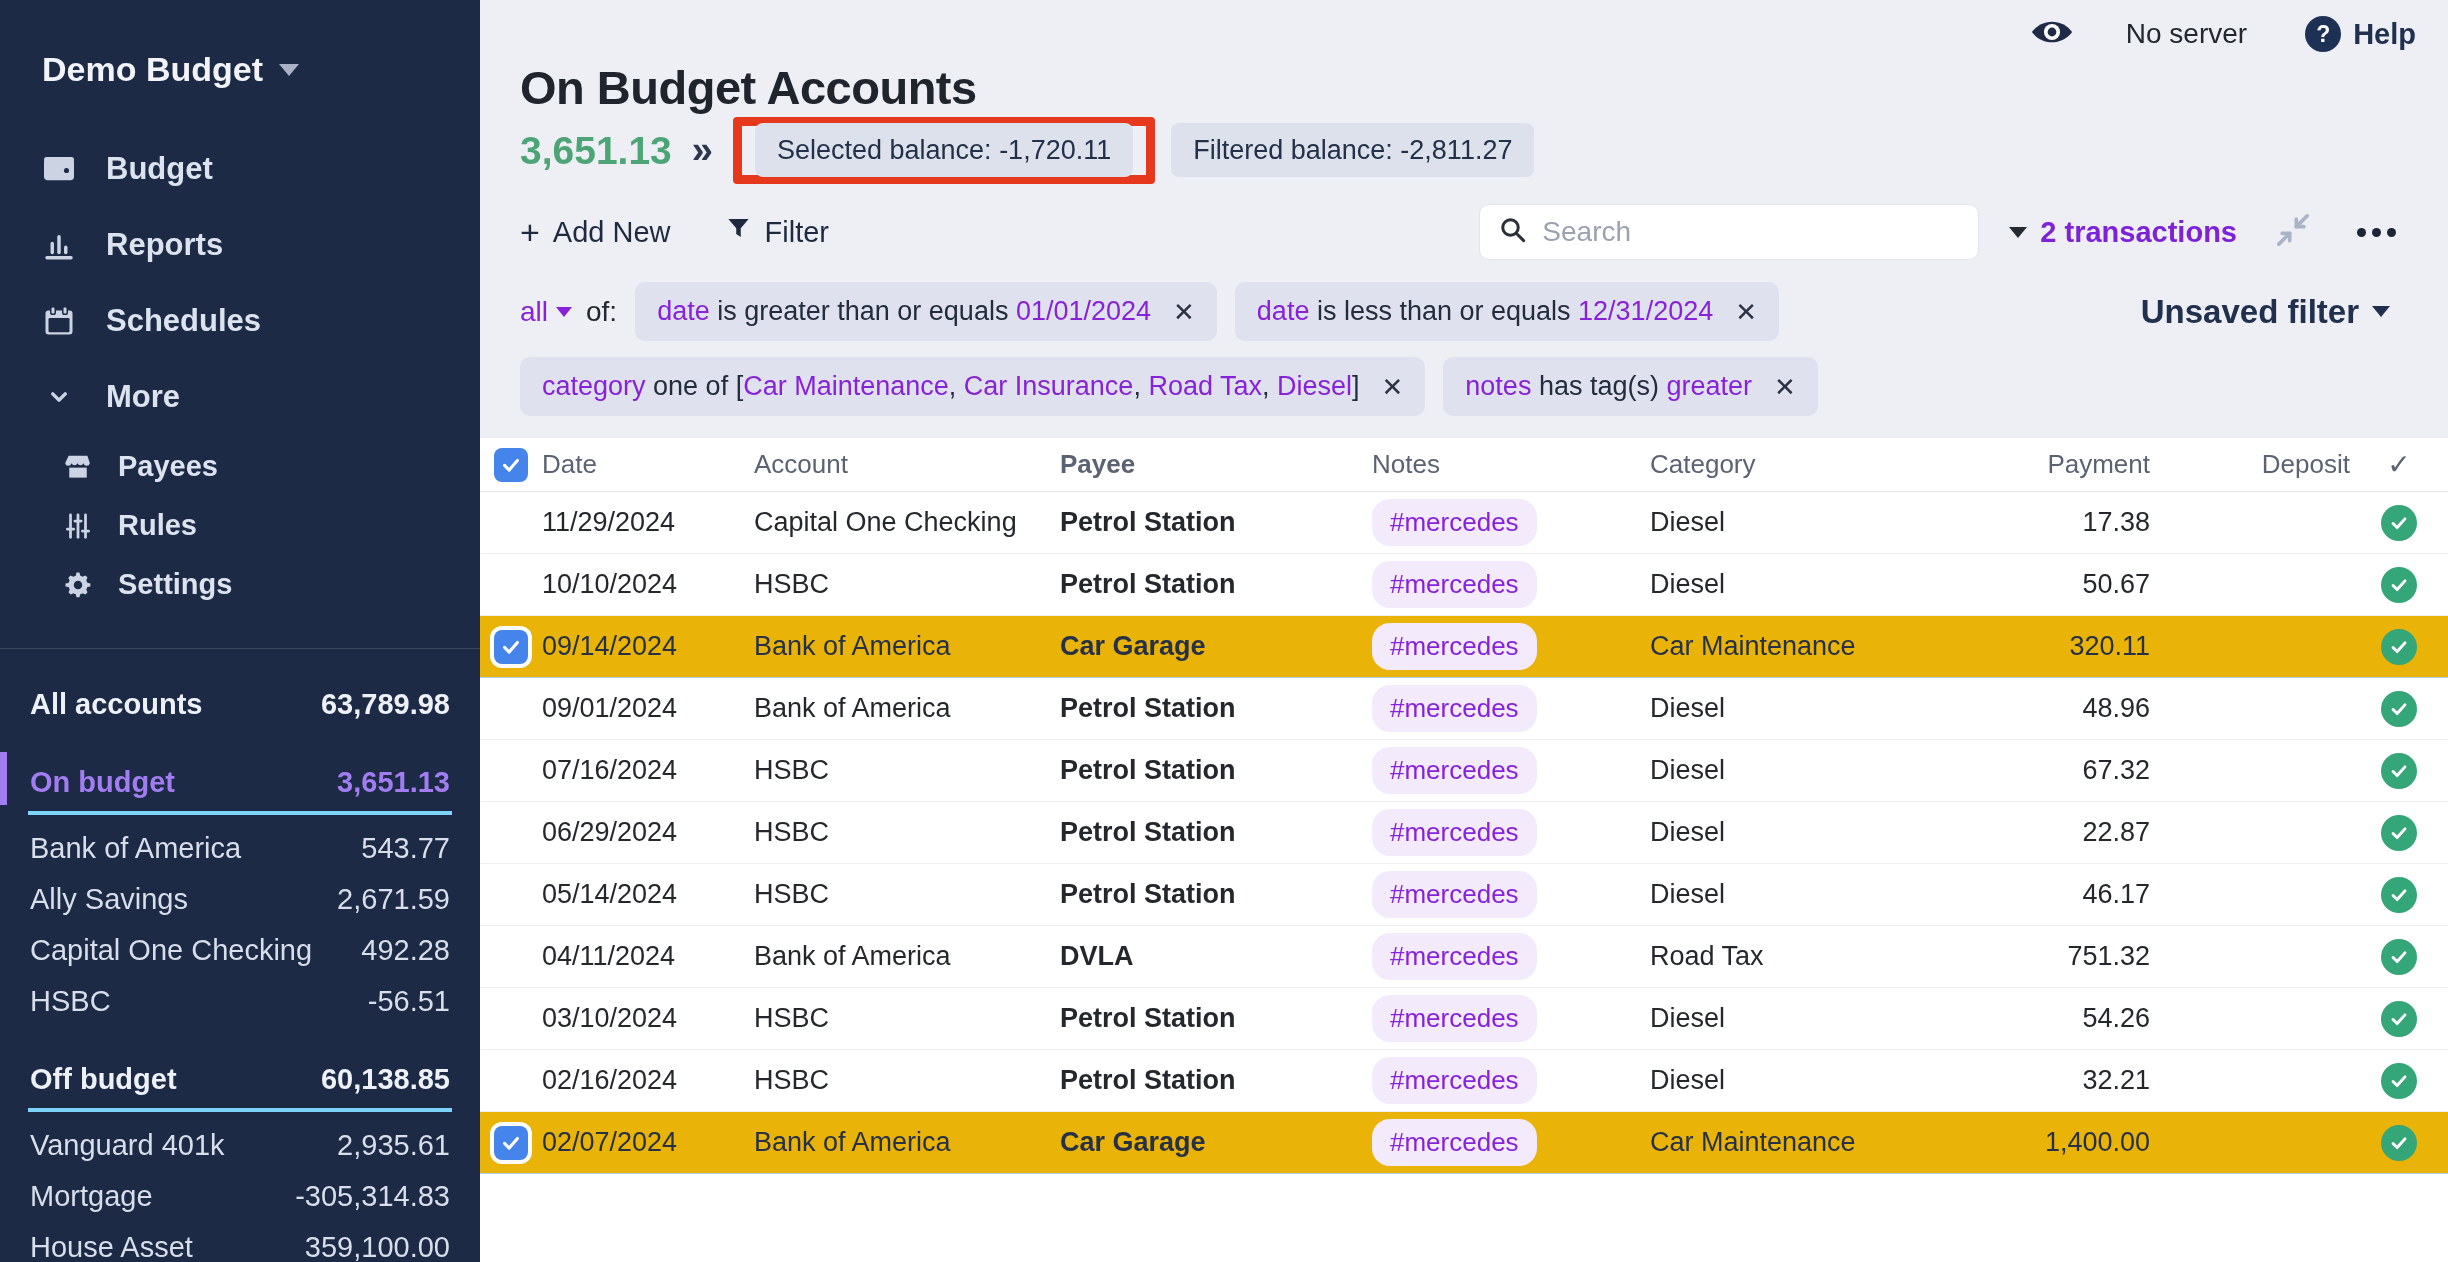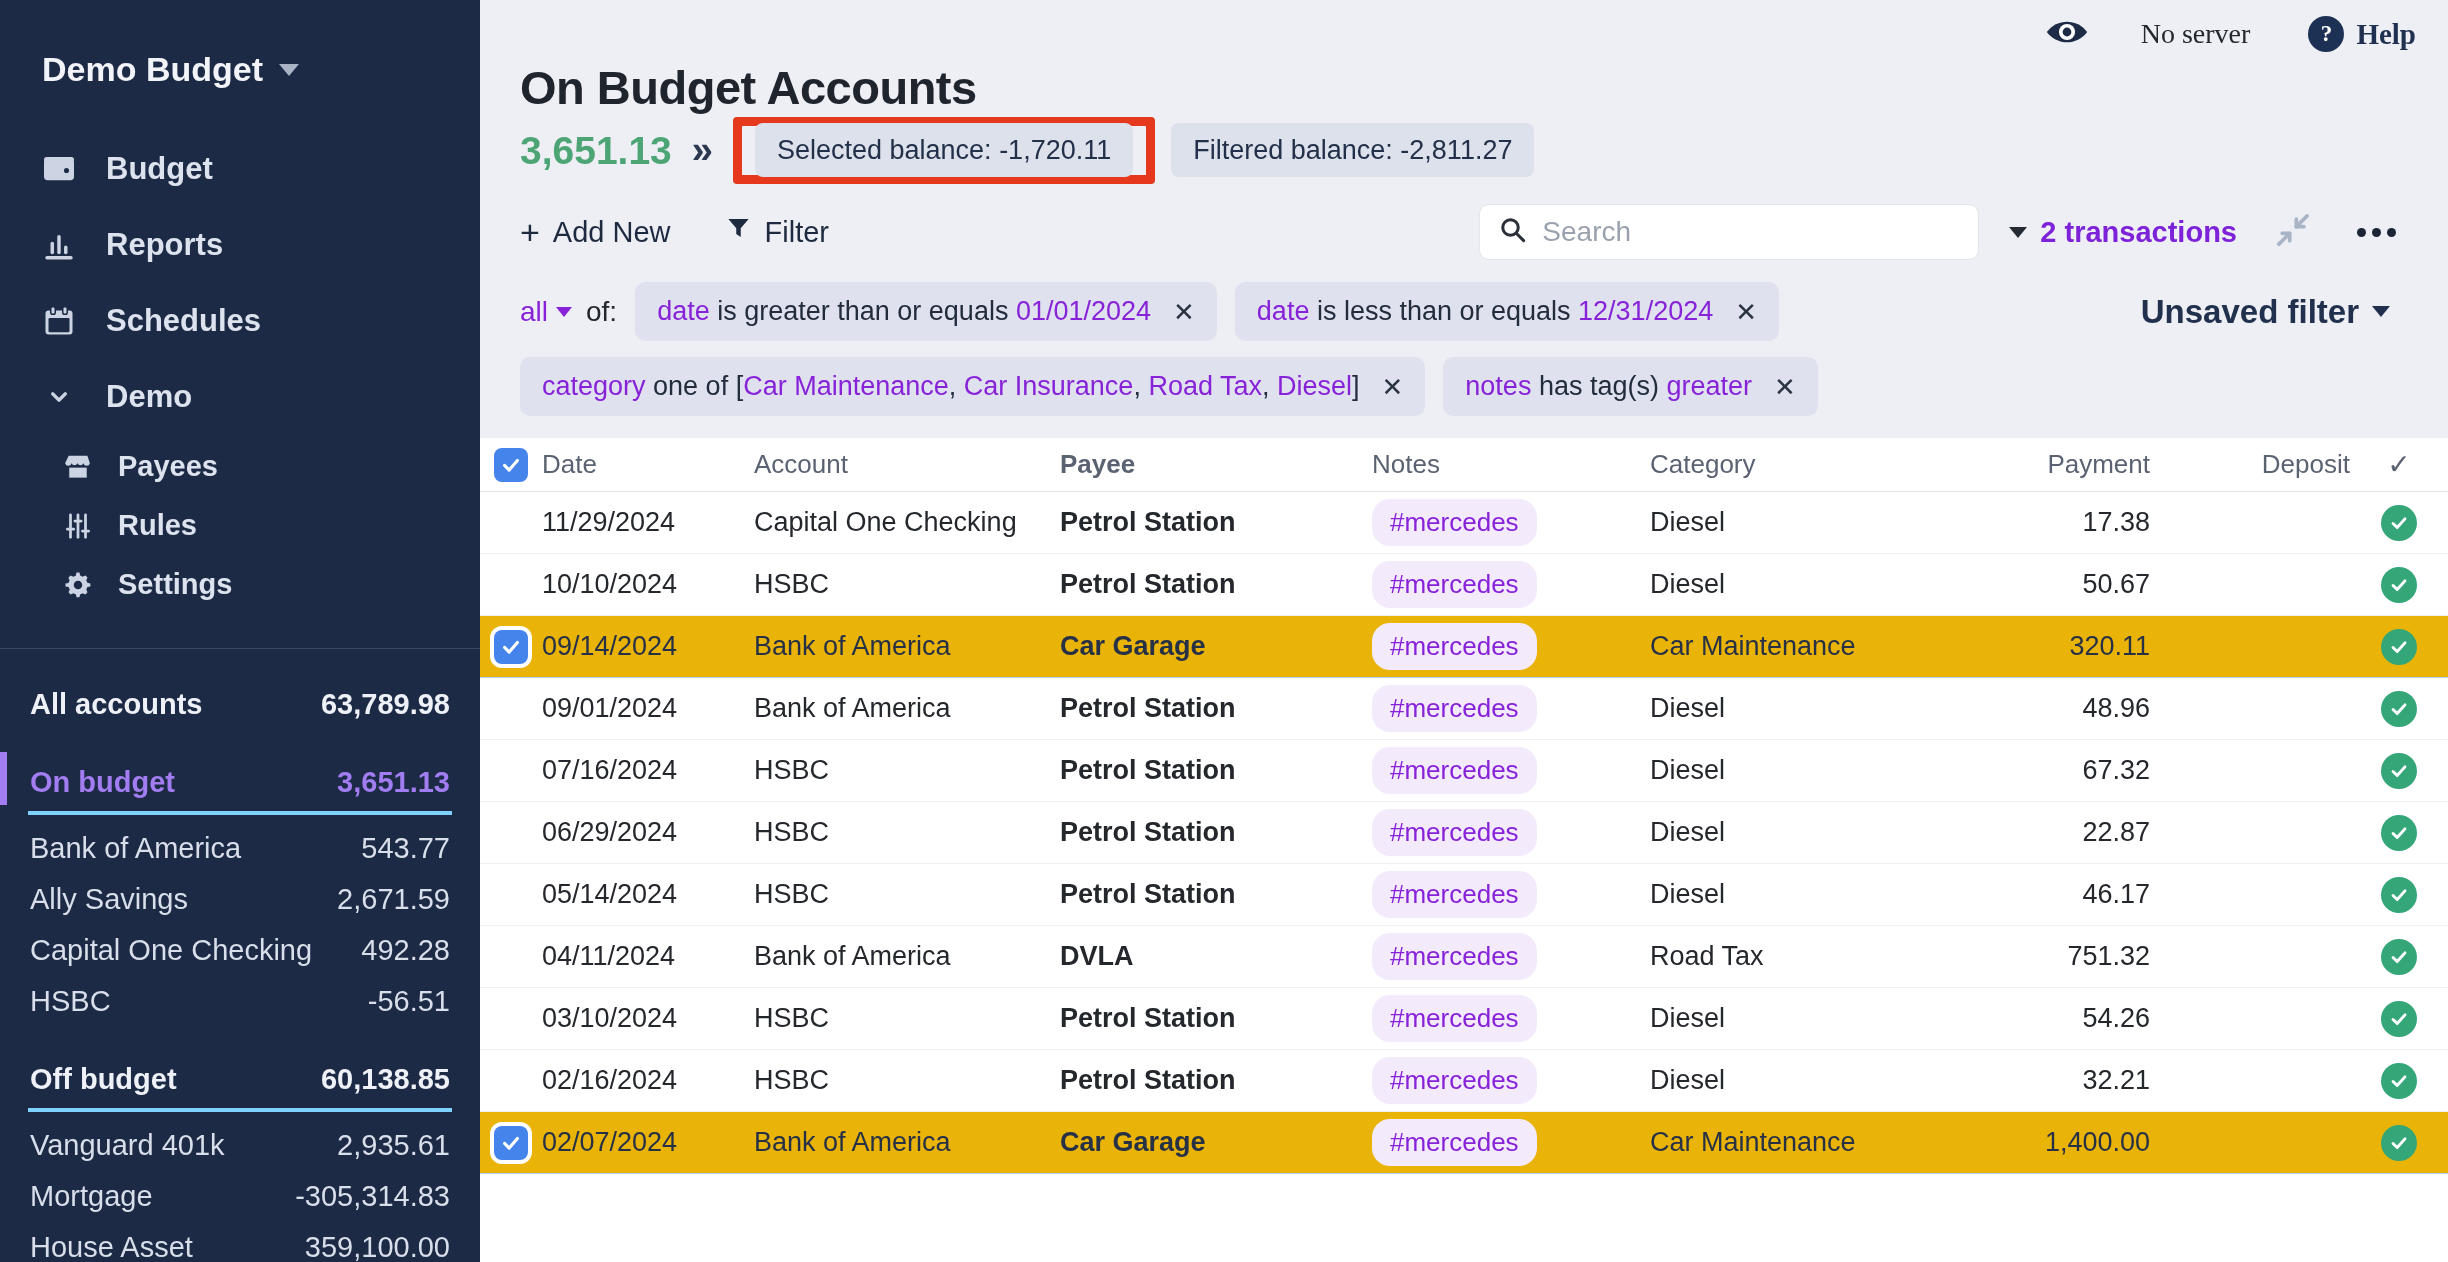--- a/index.html
+++ b/index.html
@@ -22,21 +22,21 @@
   .acct-row { display:flex; justify-content:space-between; align-items:center; padding:9px 2px; color:#d8deea; }
   .acct-row .val { font-weight:400; }
   .all-accounts { font-weight:700; color:#eef1f7; margin-bottom:24px; }
   .all-accounts .val { font-weight:700; }
   .group-header { position:relative; display:flex; justify-content:space-between; align-items:center; font-weight:700; color:#eef1f7; padding:10px 2px 12px; border-bottom:4px solid #7dd3fc; margin-top:26px; margin-bottom:8px; }
   .group-header.active { color:#a27df2; }
   .group-header.active::before { content:''; position:absolute; left:-28px; top:-4px; bottom:6px; width:7px; background:#a27df2; }
 
   
   .main { flex:1; display:flex; flex-direction:column; background:#edeff4; min-width:0; }
-  .topbar { display:flex; justify-content:flex-end; align-items:center; padding:16px 32px 0; gap:0;font-family:Liberation Serif, serif; }
+  .topbar { display:flex; justify-content:flex-end; align-items:center; padding:16px 32px 0; gap:0; }
   .eye-btn { display:flex; align-items:center; color:#1d2b47; }
   .server-status { font-size:28px; color:#23272e; margin-left:52px; }
   .help-btn { display:flex; align-items:center; gap:12px; margin-left:58px; font-size:29px; color:#1f3050; font-weight:600; }
   .q-circle { width:36px; height:36px; border-radius:50%; background:#1d3154; color:#fff; font-size:23px; font-weight:700; display:flex; align-items:center; justify-content:center; }
 
   .page-title { font-size:47px; font-weight:700; color:#20252d; padding:8px 40px 0; letter-spacing:-0.5px; }
   .balance-row { display:flex; align-items:center; padding:2px 40px 0; }
   .big-balance { font-size:39px; font-weight:700; color:#4da474; }
   .chev-dbl { font-size:38px; color:#2c3850; margin-left:20px; font-weight:700; }
   .red-annotation { border:9px solid #e5381c; border-radius:4px; padding:9px 13px; margin-left:20px; }
@@ -133,21 +133,21 @@
             </svg>
         </span>
         <span>Schedules</span>
       </div>
       <div class="nav-item">
         <span class="ic">
           <svg width="30" height="30" viewBox="0 0 24 24" fill="none" stroke="currentColor" stroke-width="2.8" stroke-linecap="round" stroke-linejoin="round">
               <polyline points="7,9.5 12,14.5 17,9.5"></polyline>
             </svg>
         </span>
-        <span>Demo</span>
+        <span>More</span>
       </div>
       <div class="subnav">
         <div class="sub-item">
           <span class="ic">
             <svg width="30" height="30" viewBox="0 0 24 24" fill="currentColor">
                 <path d="M4.5 3 h15 l2 6 a2.6 2.6 0 0 1 -5.1 0 a2.6 2.6 0 0 1 -4.8 0 a2.6 2.6 0 0 1 -4.8 0 a2.6 2.6 0 0 1 -5.1 0 Z"></path>
                 <path d="M5 12.5 h14 v8 h-14 Z"></path>
               </svg>
           </span>
           <span>Payees</span>

